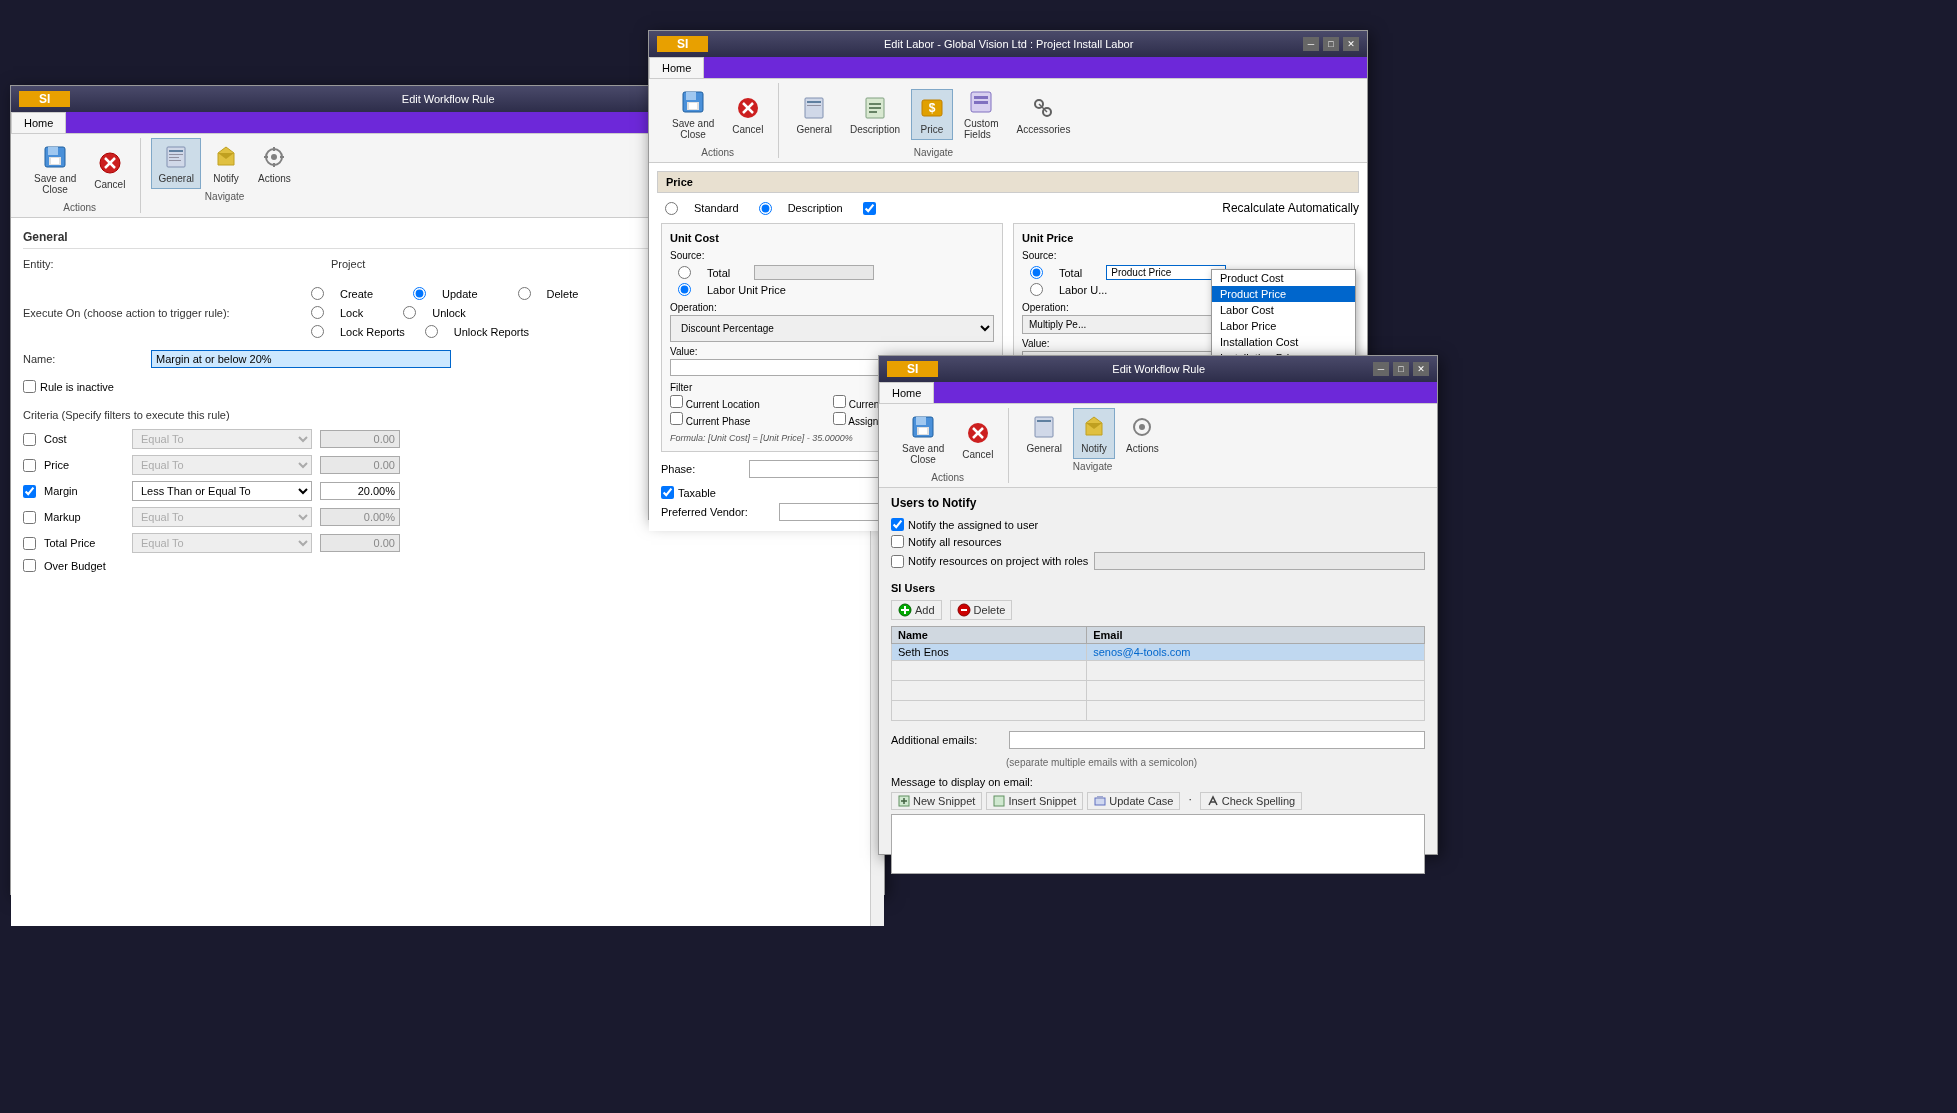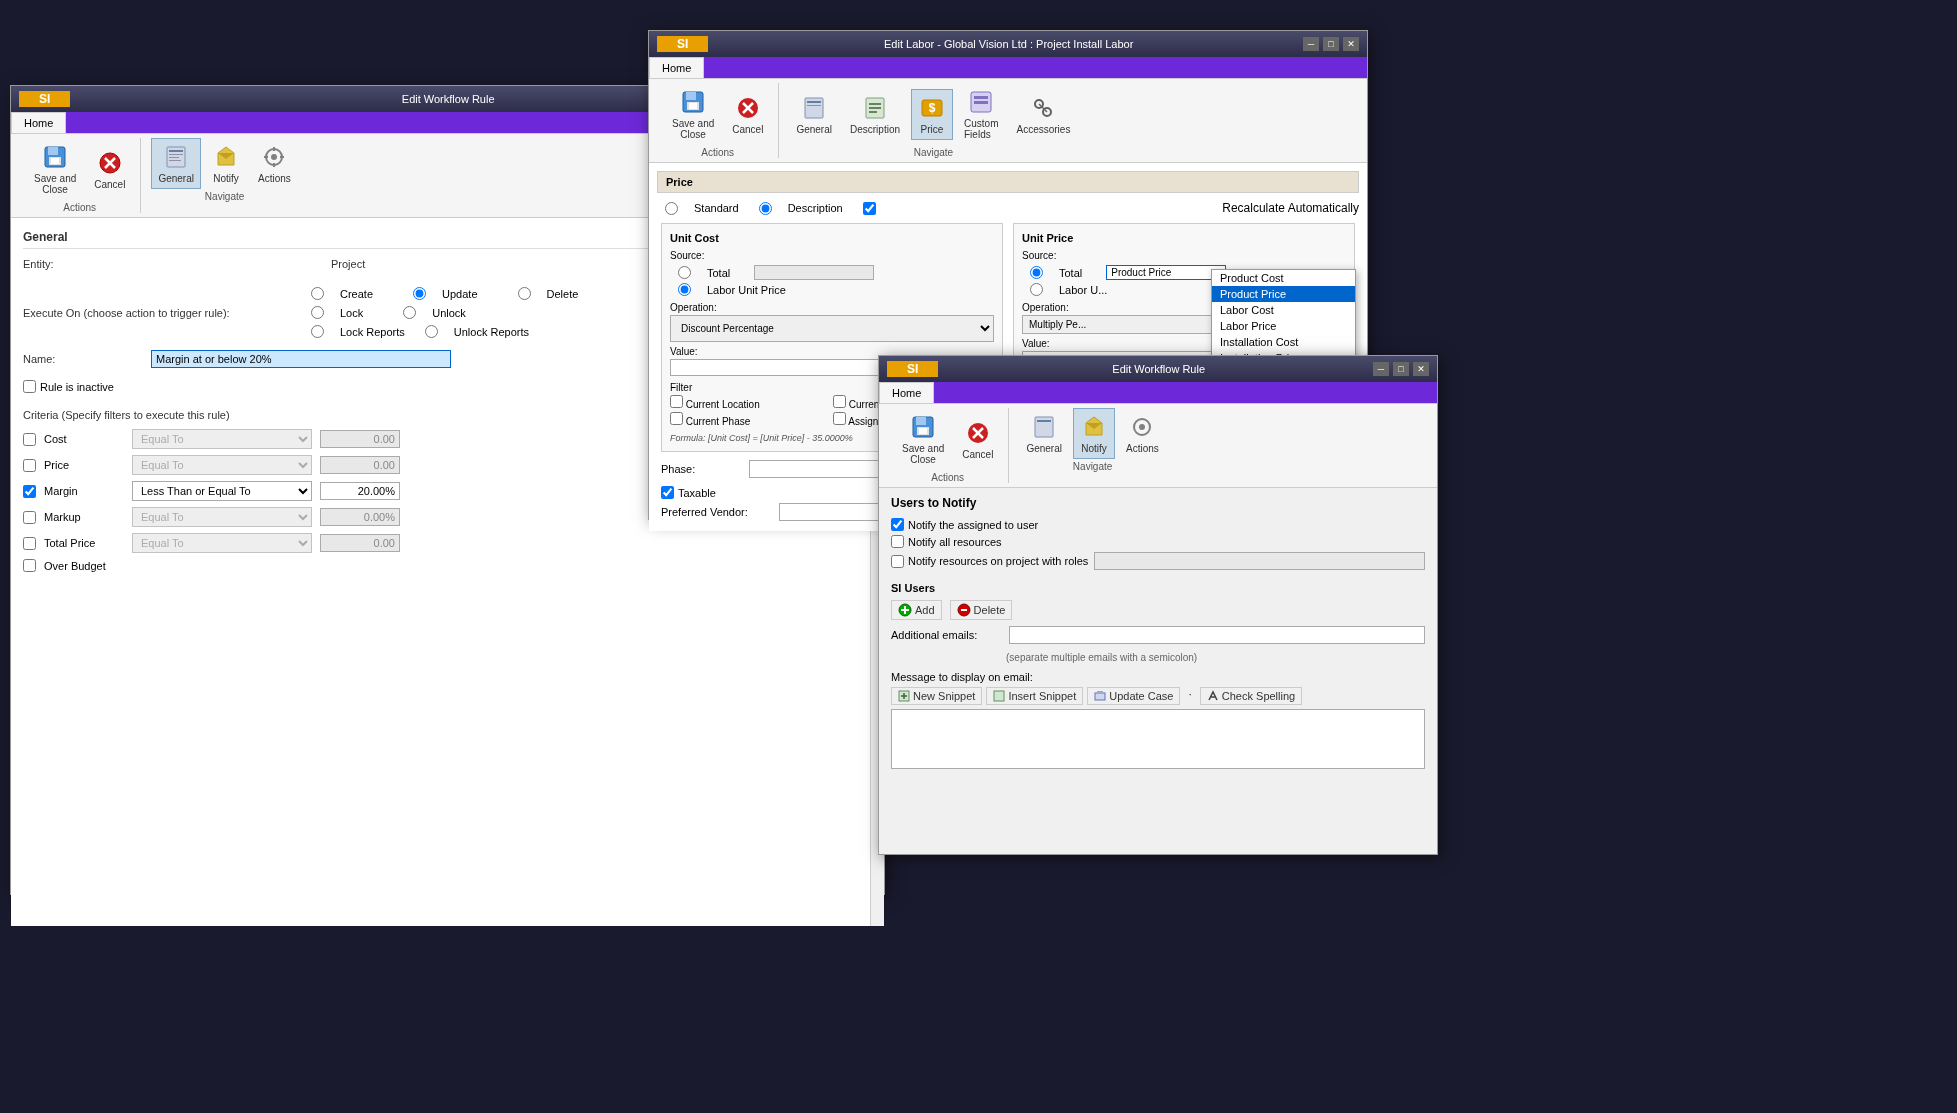--- a/index.html
+++ b/index.html
@@ -913,20 +913,46 @@
       <div class="toolbar-btn">
         <svg width="14" height="14" viewBox="0 0 14 14">
           <circle cx="7" cy="7" r="6" fill="#cc0000" stroke="#880000"></circle>
           <line x1="4" y1="7" x2="10" y2="7" stroke="white" stroke-width="2"></line>
         </svg>
         <span>Delete</span>
       </div>
     </div>
 
     
+    <table class="user-table" style="margin-bottom: 10px; width: 100%;">
+      <thead>
+        <tr>
+          <th>Name</th>
+          <th>Email</th>
+        </tr>
+      </thead>
+      <tbody>
+        <tr class="selected">
+          <td>Seth Enos</td>
+          <td style="color: #0066cc;">senos@4-tools.com</td>
+        </tr>
+        <tr style="height: 20px;">
+            <td></td>
+            <td></td>
+          </tr>
+        <tr style="height: 20px;">
+            <td></td>
+            <td></td>
+          </tr>
+        <tr style="height: 20px;">
+            <td></td>
+            <td></td>
+          </tr>
+      </tbody>
+    </table>
 
     
     <div class="form-row">
       <span style="font-size: 11px; min-width: 110px;">Additional emails:</span>
       <input type="text" style="flex: 1 1 0%; border: 1px solid rgb(170, 170, 170); padding: 2px; font-size: 11px;">
     </div>
     <div style="font-size: 10px; color: #666; margin-bottom: 8px; padding-left: 115px;">(separate multiple emails with a semicolon)</div>
 
     
     <div style="font-size: 11px; margin-bottom: 4px;">Message to display on email:</div>

